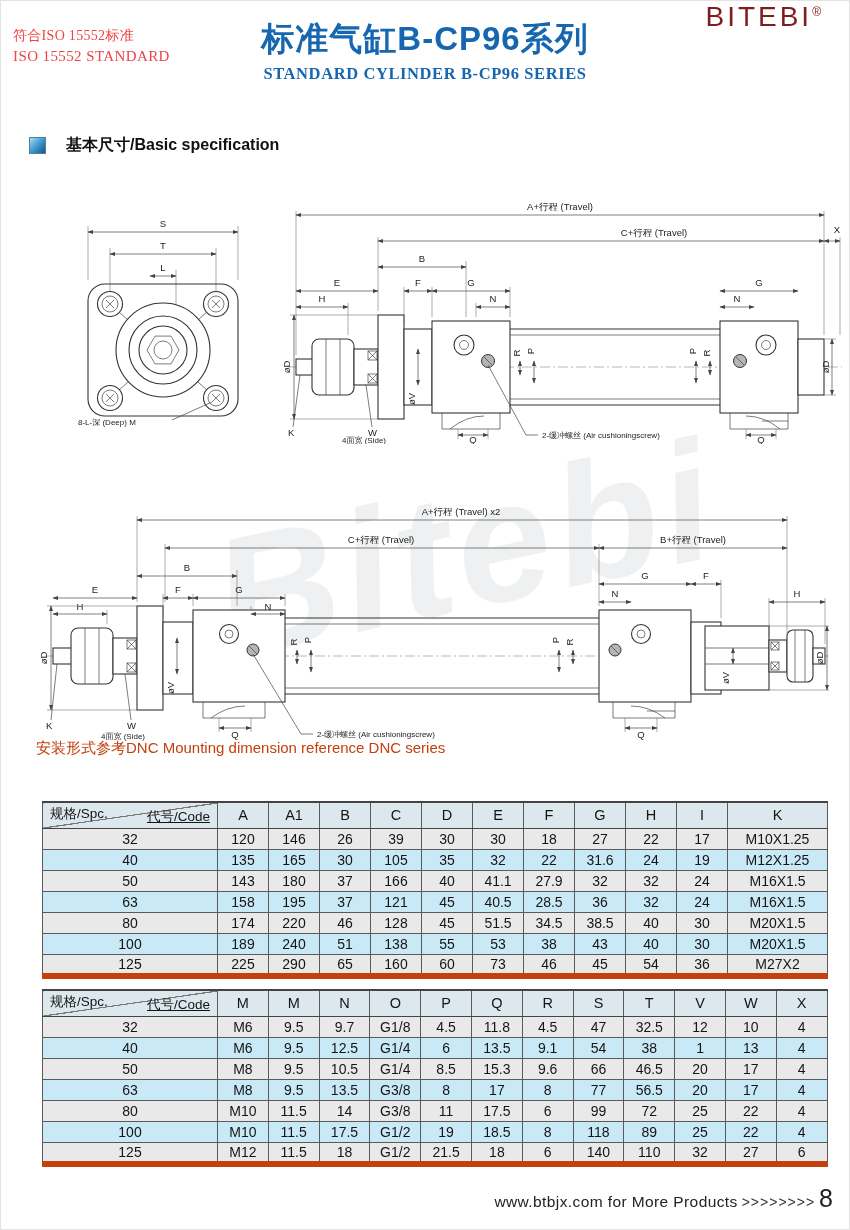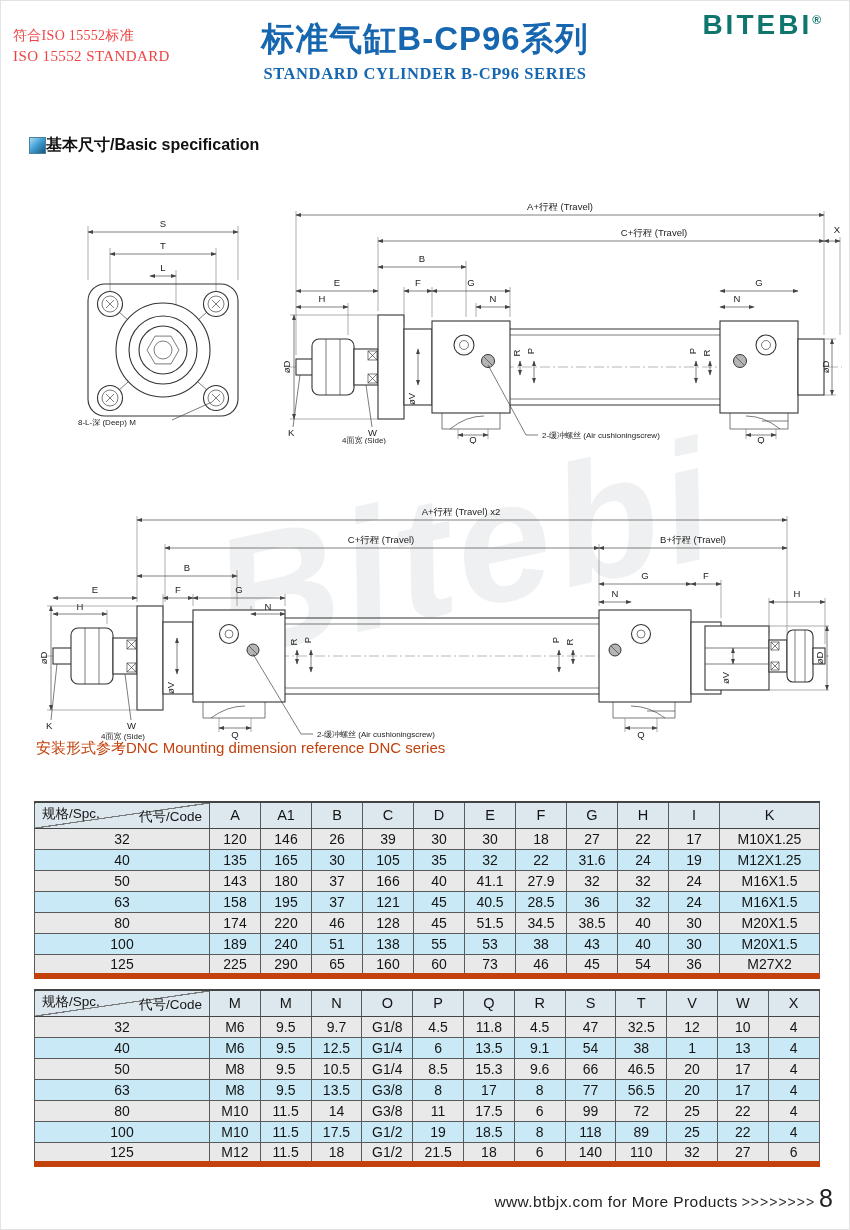--- a/index.html
+++ b/index.html
@@ -8,26 +8,26 @@
           border:1px solid #e3e3e3; overflow:hidden; }
 
   
   .std-block { position:absolute; left:12px; top:26px; color:#ef4444;font-family:Liberation Serif, serif; }
   .std-cn { font-size:14px; letter-spacing:.3px; }
   .std-en { font-size:15px; margin-top:3px; letter-spacing:.4px; }
   .title-block { position:absolute; left:0; right:0; top:16px; text-align:center; }
   .title-cn { font-size:33px; font-weight:bold; color:#1666b0; letter-spacing:1px; }
   .title-en { font-family:"Liberation Serif", serif; font-size:16.5px; font-weight:bold;
               color:#1666b0; letter-spacing:.6px; margin-top:2px; }
-  .brand { position:absolute; right:28px; top:8px; color:#0f766e;
-           font-size:28px; font-weight:bold; letter-spacing:3px; }
+  .brand { position:absolute; right:28px; top:0; color:#7f1d1d;
+           font-size:28px; font-weight:normal; letter-spacing:3px; }
   .brand sup { font-size:12px; vertical-align:super; letter-spacing:0; }
 
   
-  .section { position:absolute; left:28px; top:134px; display:flex; align-items:center; gap:0;text-align:center; }
+  .section { position:absolute; left:28px; top:134px; display:flex; align-items:center; gap:20px;text-align:center; }
   .section-icon { width:17px; height:17px;
      background:linear-gradient(135deg,#aadcf0 0%,#45a0d4 45%,#16567f 100%);
      border:1px solid #4e7f9d; }
   .section-title { font-size:16px; font-weight:bold; color:#111; }
 
   
   svg.drawing { position:absolute; z-index:2; }
   svg.drawing text { font-size:9.5px; fill:#222; font-family:"Liberation Sans",sans-serif; }
   svg.drawing text.sm { font-size:8px; }
   .body-ln  { stroke:#333; stroke-width:1.1; fill:none; }
@@ -38,36 +38,36 @@
   .cl       { stroke:#888; stroke-width:.6; stroke-dasharray:10 3 2 3; fill:none; }
 
   .watermark { position:absolute; left:210px; top:450px; z-index:1;
      font-size:170px; font-weight:bold; font-style:italic;
      color:rgba(95,105,115,.10); transform:rotate(-12deg); letter-spacing:6px;
      pointer-events:none; }
 
   .note { position:absolute; left:35px; top:738px; font-size:15px; color:#c2410c; z-index:2;}
 
   
-  .tbl-wrap { position:absolute; left:33px; width:637px; z-index:2; }
+  .tbl-wrap { position:absolute; left:41px; width:637px; z-index:2; }
   #t1wrap { top:800px; } #t2wrap { top:988px; }
   table { width:100%; border-collapse:collapse; table-layout:fixed;
           font-size:14px; color:#151515; }
   th, td { border:1px solid #5a5a5a; text-align:center; padding:1px 2px; height:21px;
            overflow:hidden; white-space:nowrap; }
   thead th { background:#dde7ee; font-weight:normal; font-size:14.5px; height:26px;
              border-top:2px solid #444; border-bottom:1.5px solid #444; }
   tbody tr:nth-child(odd)  td { background:#e9e9e9; }
   tbody tr:nth-child(even) td { background:#c9e9f6; }
   tbody tr:last-child td { border-bottom:6px solid #c2410c; }
   th.diag { position:relative; font-size:13.5px;
      background-image:linear-gradient(to bottom right,
         transparent 48.8%, #777 48.8%, #777 51.2%, transparent 51.2%); }
   .diag-top { position:absolute; left:7px; top:2px; }
-  .diag-bottom { position:absolute; right:7px; bottom:2px; }
+  .diag-bottom { position:absolute; right:7px; bottom:2px;text-decoration:underline; }
 
   
   .footer { position:absolute; right:16px; bottom:16px; display:flex;
             align-items:baseline; gap:4px; z-index:2; }
   .footer-text { font-size:15.5px; color:#222; letter-spacing:.4px; }
   .footer-chevrons { font-size:14px; color:#333; letter-spacing:1px; }
   .footer-page { font-size:25px; color:#222; }
 </style>
 </head>
 <body>

